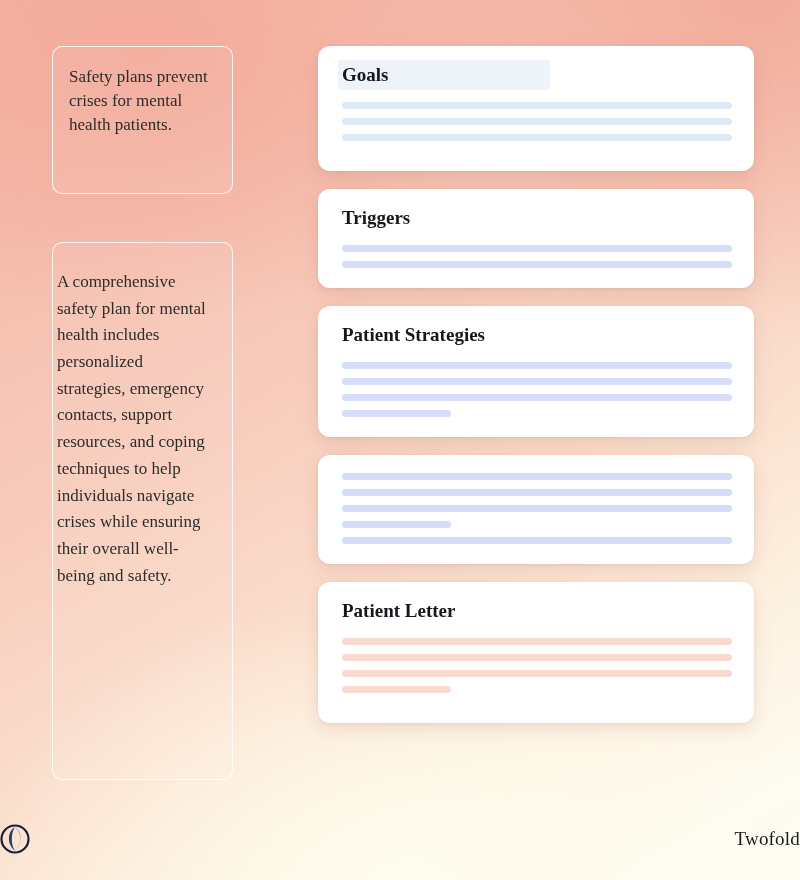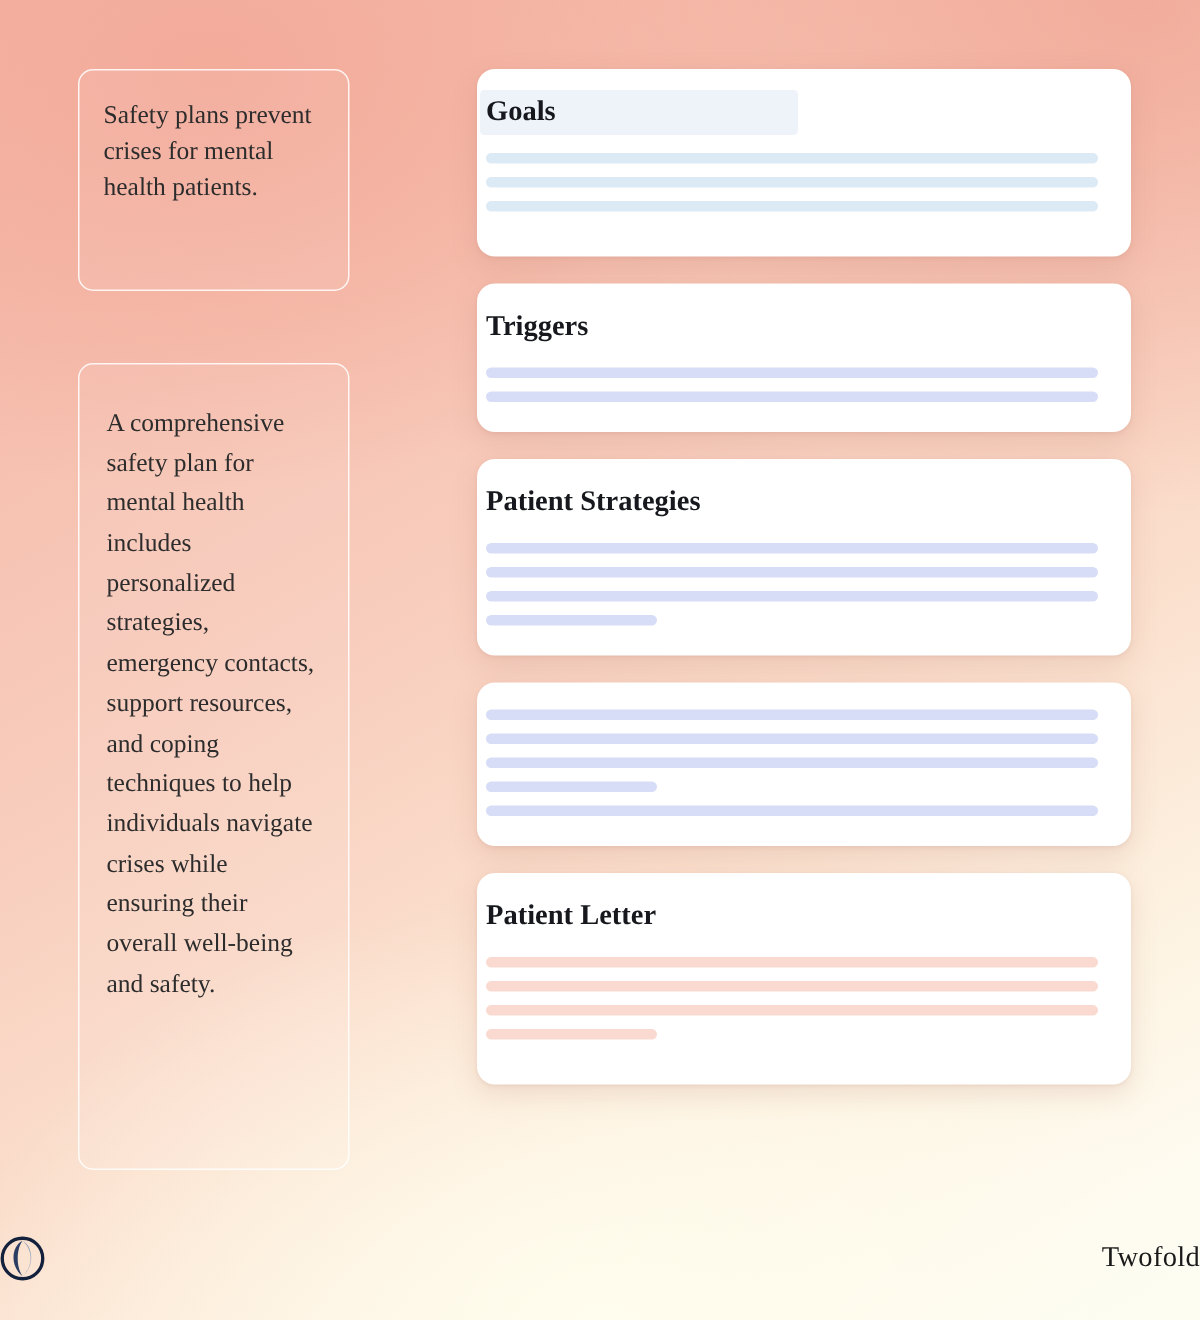--- a/index.html
+++ b/index.html
@@ -33,21 +33,21 @@
     border-radius: 10px;
     background: rgba(255,255,255,0.07);
     padding: 18px 16px 20px 16px;
   }
   .note-card.headline {
     min-height: 148px;
   }
   .note-card.body {
     margin-top: 48px;
     min-height: 538px;
-    padding: 26px 18px 20px 18px;
+    padding: 26px 18px 20px 4px;
   }
   .headline-text {
     font-family: "Liberation Serif", serif;
     font-size: 17px;
     line-height: 1.42;
     color: #2c2c2c;
   }
   .body-text {
     font-family: "Liberation Serif", serif;
     font-size: 17px;
@@ -58,21 +58,21 @@
   
   .cards {
     position: absolute;
     left: 318px; top: 46px;
     width: 436px;
   }
   .doc-card {
     background: #ffffff;
     border-radius: 12px;
     box-shadow: 0 6px 18px rgba(170,110,95,0.18), 0 1px 3px rgba(170,110,95,0.12);
-    padding: 18px 22px 20px 6px;
+    padding: 18px 22px 20px 24px;
     margin-bottom: 18px;
     position: relative;
   }
   .card-title {
     font-family: "Liberation Serif", serif;
     font-weight: bold;
     font-size: 19px;
     color: #16181d;
     margin-bottom: 16px;
     position: relative;

